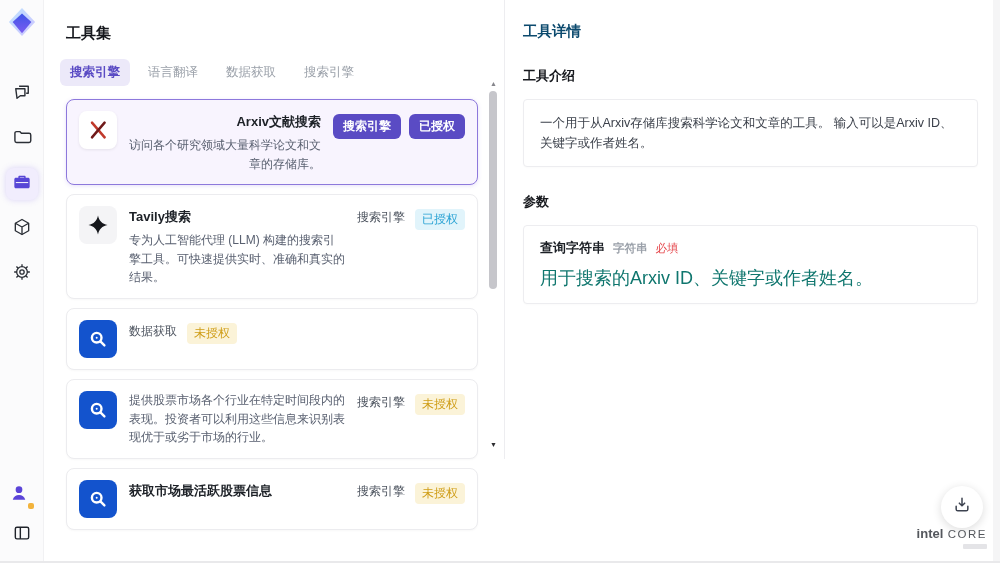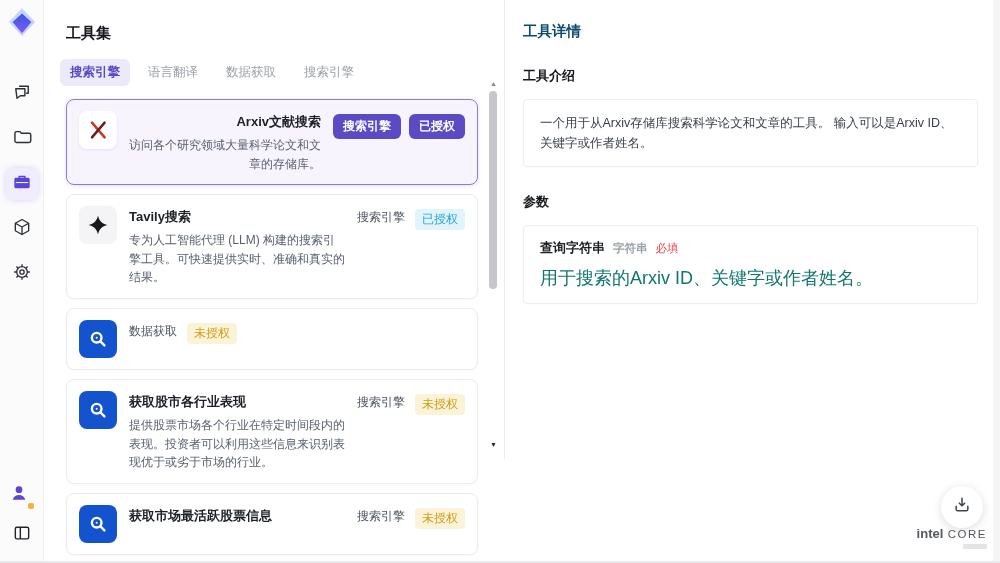--- a/index.html
+++ b/index.html
@@ -227,21 +227,20 @@
 
   <div class="tool-card">
     <div class="tool-icon tile-blue">
           <svg viewBox="0 0 24 24" fill="none" stroke="#fff" stroke-width="2.4" stroke-linecap="round" width="22" height="22">
             <circle cx="10.7" cy="10.7" r="4.8"></circle>
             <path d="M14.4 14.4L18.4 18.4"></path>
             <circle cx="10.7" cy="10.7" r="1" fill="#fff" stroke="none"></circle>
           </svg>
         </div>
     <div class="tool-body">
-      <div class="tool-name">获取股市各行业表现</div>
       <div class="tool-desc">提供股票市场各个行业在特定时间段内的表现。投资者可以利用这些信息来识别表现优于或劣于市场的行业。</div>
     </div>
     <div class="tool-meta">
       <span class="category-text">搜索引擎</span>
       <span class="badge unauthorized">未授权</span>
     </div>
   </div>
 
   <div class="tool-card">
     <div class="tool-icon tile-blue">

